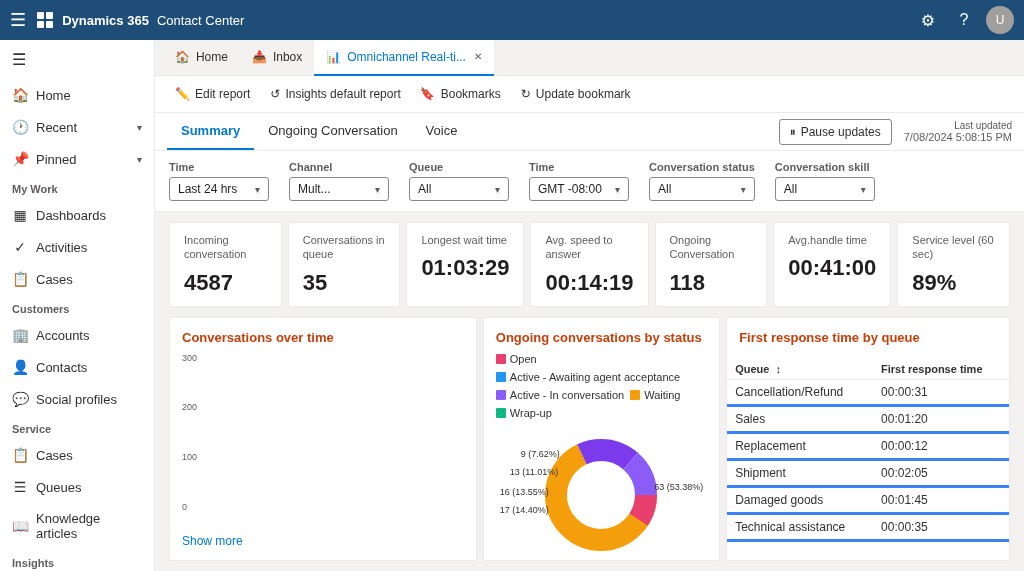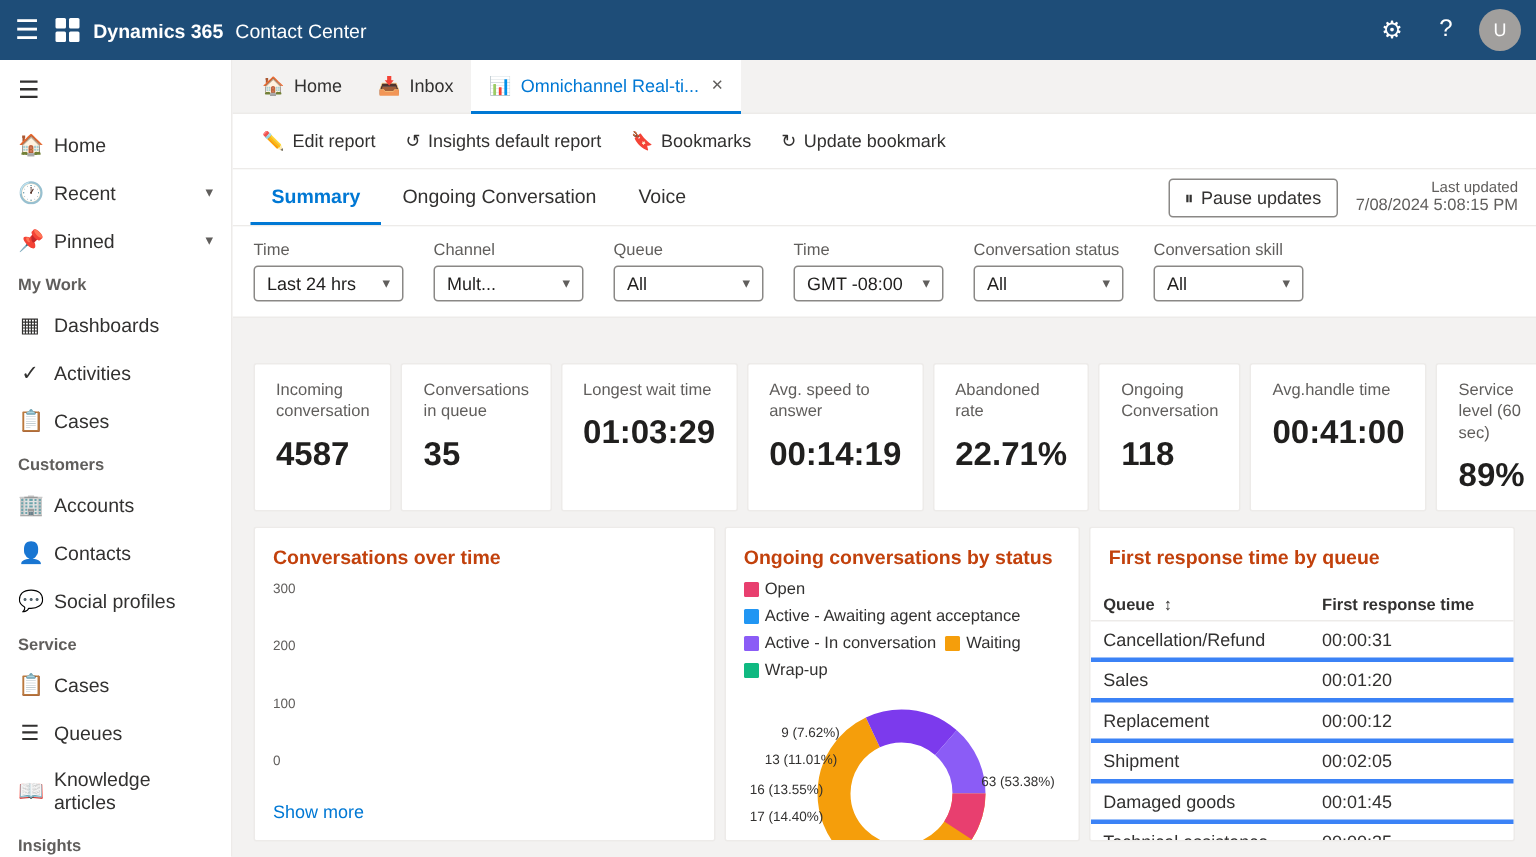--- a/index.html
+++ b/index.html
@@ -39,26 +39,26 @@
     .report-tabs { display: flex; align-items: center; padding: 0 12px; background: white; border-bottom: 1px solid #edebe9; flex-shrink: 0; }
     .report-tab { padding: 10px 14px; cursor: pointer; font-size: 13px; color: #323130; border-bottom: 2px solid transparent; }
     .report-tab.active { color: #0078d4; border-bottom: 2px solid #0078d4; font-weight: 600; }
     .report-tab-spacer { flex: 1; }
     .pause-btn { display: flex; align-items: center; gap: 5px; padding: 5px 10px; border: 1px solid #8a8886; border-radius: 3px; cursor: pointer; font-size: 12px; background: white; color: #323130; }
     .last-updated { font-size: 11px; color: #605e5c; text-align: right; margin-left: 12px; }
 
     
     .filters { display: flex; gap: 20px; padding: 10px 14px; background: white; border-bottom: 1px solid #edebe9; flex-shrink: 0; flex-wrap: wrap; }
     .filter-group { display: flex; flex-direction: column; gap: 4px; }
-    .filter-label { font-size: 11px; color: #605e5c; font-weight: 400; }
+    .filter-label { font-size: 11px; color: #605e5c; font-weight: 700; }
     .filter-select { display: flex; align-items: center; gap: 6px; padding: 4px 8px; border: 1px solid #8a8886; border-radius: 3px; background: white; cursor: pointer; font-size: 12px; min-width: 100px; }
     .filter-select .chevron { margin-left: auto; font-size: 10px; color: #605e5c; }
 
     
-    .metrics { display: flex; gap: 0; padding: 10px 14px; background: #f3f2f1; flex-shrink: 0; margin-top: 20px; }
+    .metrics { display: flex; gap: 0; padding: 10px 14px; background: #f3f2f1; flex-shrink: 0; }
     .metric-card { background: white; border: 1px solid #edebe9; padding: 10px 14px; flex: 1; margin-right: 6px; border-radius: 2px; }
     .metric-card:last-child { margin-right: 0; }
     .metric-label { font-size: 11px; color: #605e5c; line-height: 1.3; margin-bottom: 8px; }
     .metric-value { font-size: 22px; font-weight: 600; color: #201f1e; }
 
     
     .charts-row { display: flex; gap: 6px; padding: 0 14px 10px; flex: 1; overflow: hidden; }
     .chart-card { background: white; border: 1px solid #edebe9; border-radius: 2px; padding: 12px; display: flex; flex-direction: column; overflow: hidden; }
     .chart-card.bar-chart { flex: 2; }
     .chart-card.donut-chart { flex: 1.5; }
@@ -275,24 +275,20 @@
       </div>
       <div class="metric-card">
         <div class="metric-label">Longest wait time</div>
         <div class="metric-value">01:03:29</div>
       </div>
       <div class="metric-card">
         <div class="metric-label">Avg. speed to answer</div>
         <div class="metric-value">00:14:19</div>
       </div>
       <div class="metric-card">
-        <div class="metric-label">Abandoned rate</div>
-        <div class="metric-value">22.71%</div>
-      </div>
-      <div class="metric-card">
         <div class="metric-label">Ongoing Conversation</div>
         <div class="metric-value">118</div>
       </div>
       <div class="metric-card">
         <div class="metric-label">Avg.handle time</div>
         <div class="metric-value">00:41:00</div>
       </div>
       <div class="metric-card">
         <div class="metric-label">Service level (60 sec)</div>
         <div class="metric-value">89%</div>

